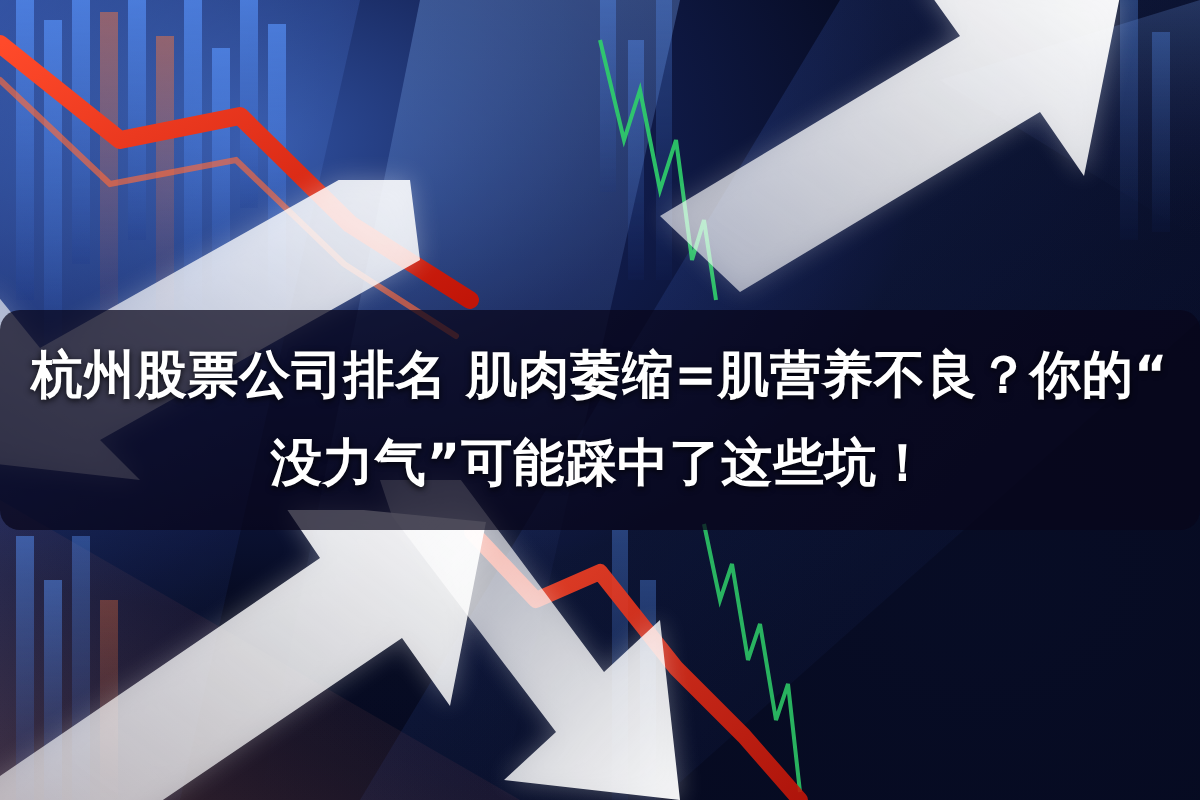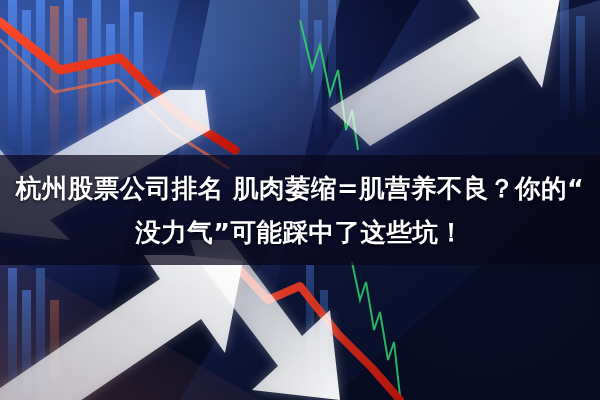--- a/index.html
+++ b/index.html
@@ -65,20 +65,21 @@
     position: absolute;
     left: 0;
     right: 0;
     top: 155px;
     height: 110px;
     background: rgba(8,6,26,0.72);
     display: flex;
     flex-direction: column;
     align-items: center;
     justify-content: center;
+    border-radius: 10px;
   }
   .caption-line {
     color: #ffffff;
     font-family: "DejaVu Sans", sans-serif;
     font-size: 25.5px;
     font-weight: 700;
     letter-spacing: 0.5px;
     line-height: 44px;
     white-space: nowrap;
     text-shadow: 0 1px 3px rgba(0,0,0,0.85);

